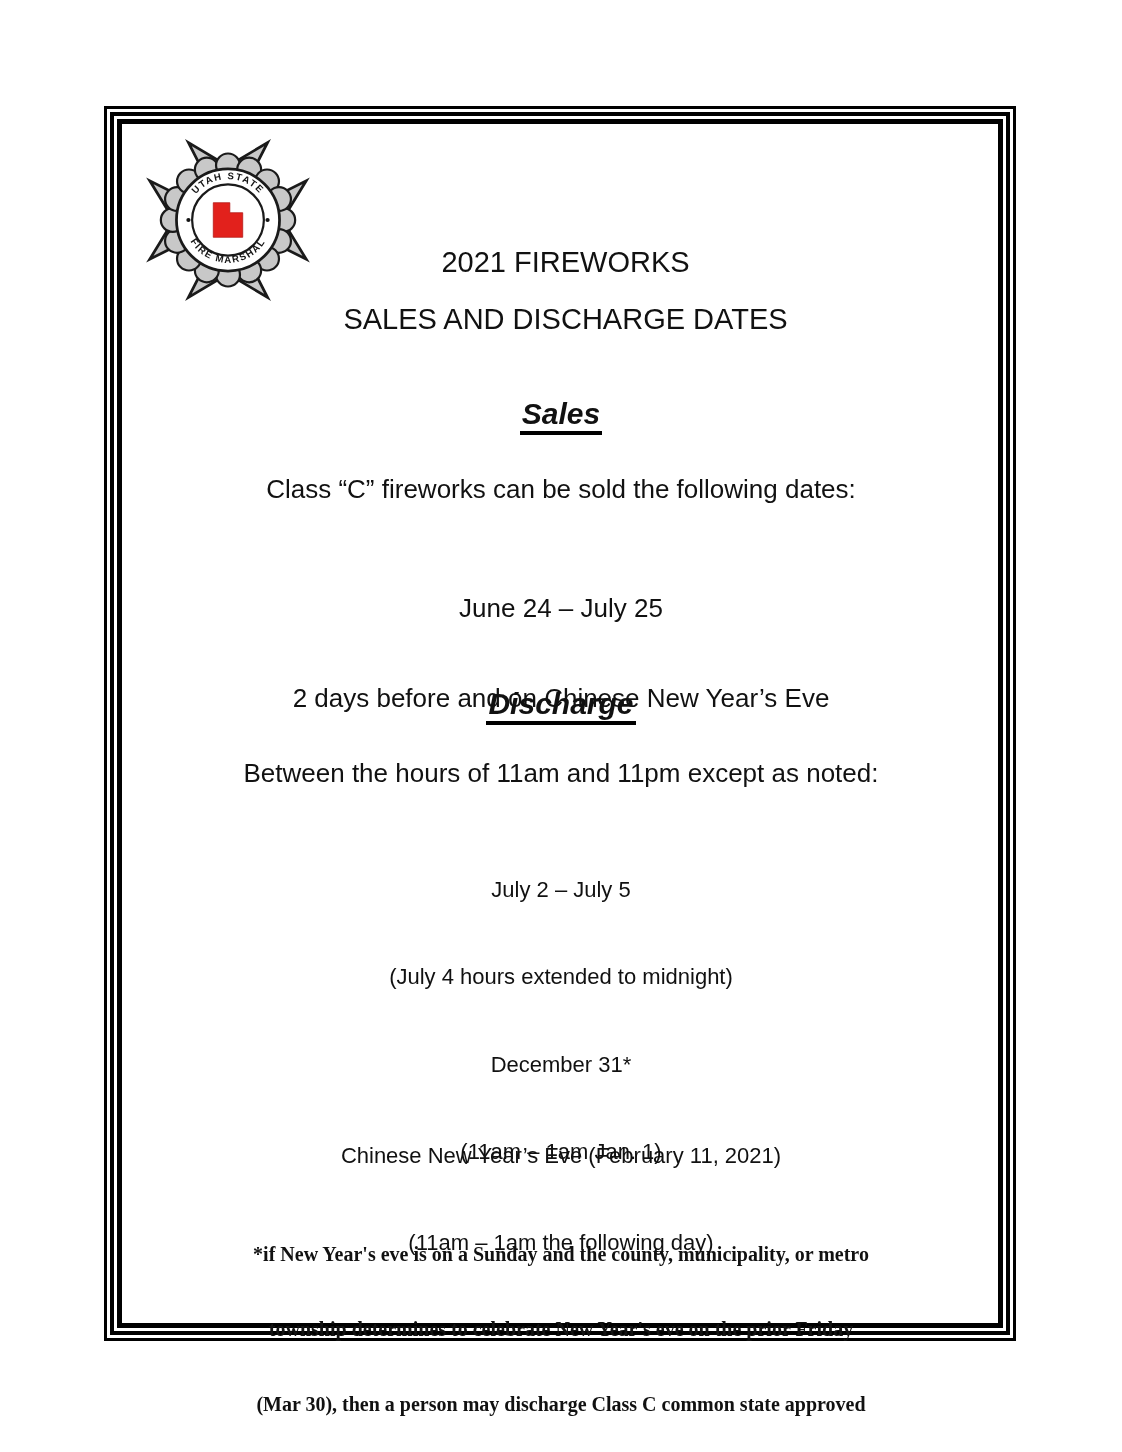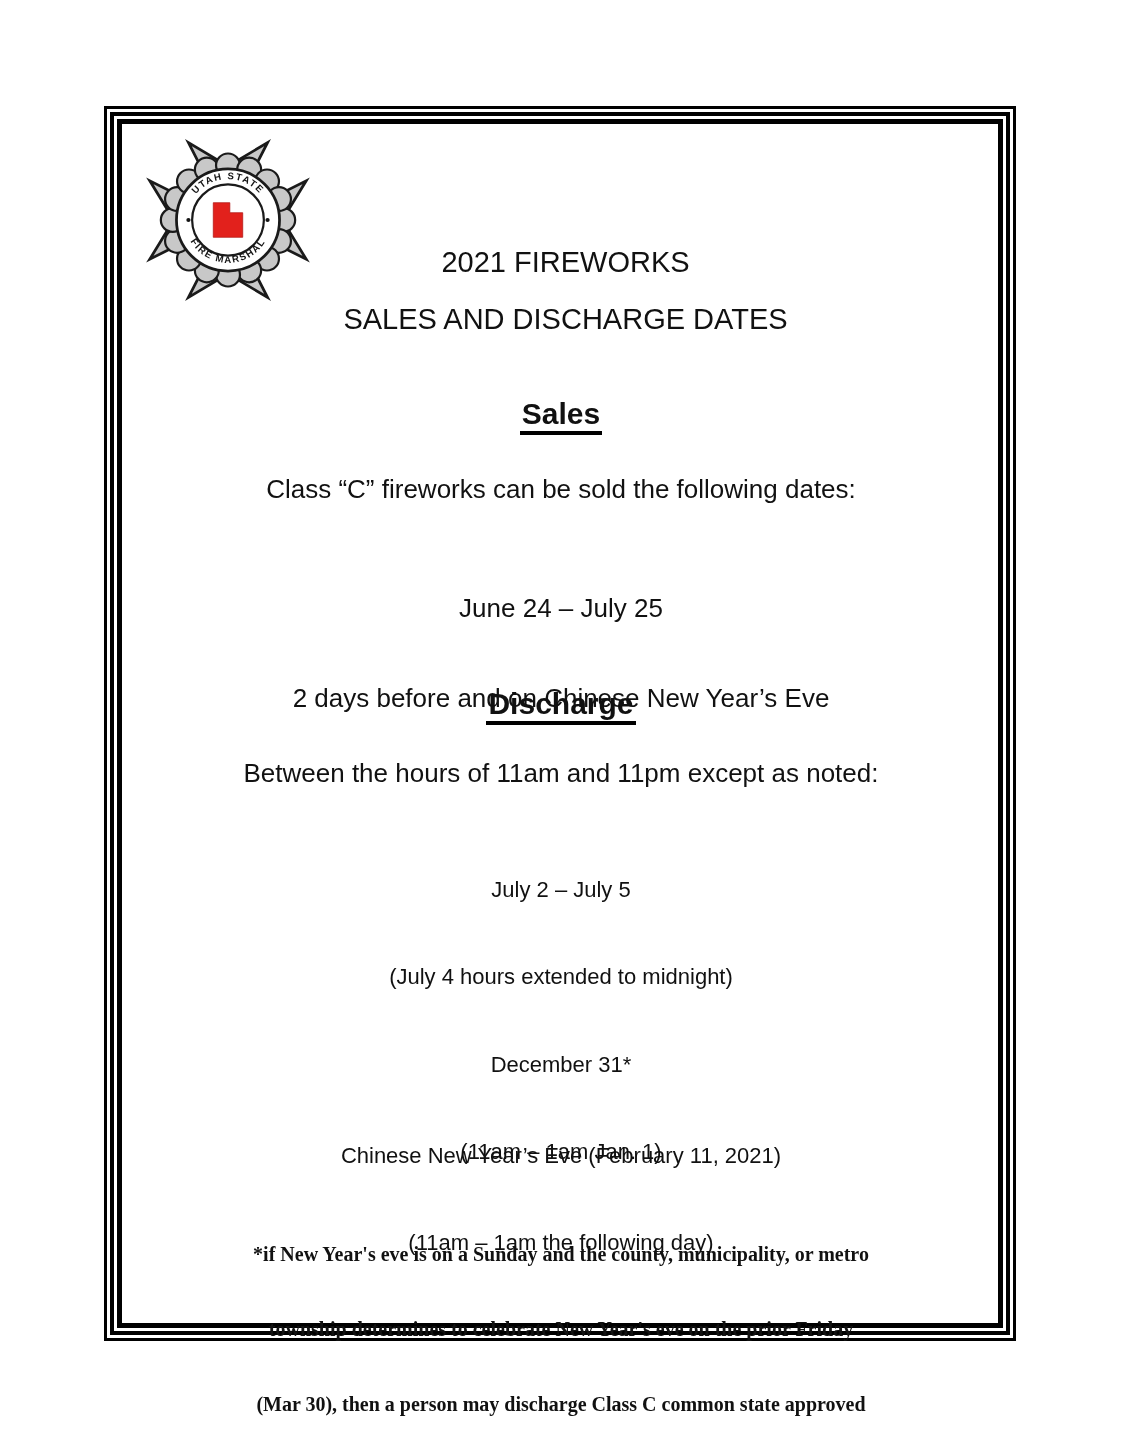--- a/index.html
+++ b/index.html
@@ -20,21 +20,21 @@
   .logo svg { display:block; width:100%; height:100%; }
   .arm { fill:#c8c8c8; stroke:#1a1a1a; stroke-width:3; stroke-linejoin:miter; }
   .scallop { fill:#c8c8c8; stroke:#1a1a1a; stroke-width:2.4; }
   .ring { fill:#ffffff; stroke:#1a1a1a; stroke-width:3; }
   .inner-circle { fill:#ffffff; stroke:#1a1a1a; stroke-width:2.4; }
   .arc-text { font-family:"Liberation Sans", sans-serif; font-size:10.5px; font-weight:bold;
               letter-spacing:1.6px; fill:#141414; }
 
   .t { position:absolute; left:0; width:100%; text-align:center; white-space:pre-wrap; }
   .title   { font-size:29px; line-height:34px;padding-left:9px; }
-  .heading { font-size:30px; line-height:36px; font-weight:bold; }
+  .heading { font-size:30px; line-height:36px; font-weight:bold;font-style:italic; }
   .heading .u { border-bottom:4px solid #000; padding:0 2px 1px 2px; }
   .body    { font-size:26px; line-height:30px; }
   .group   { font-size:22px; line-height:29px; }
   .footnote {
     font-family:"Liberation Serif", serif; font-weight:bold;
     font-size:20px; line-height:25px; left:50%; transform:translateX(-50%);
     width:680px;
   }
 </style>
 </head>

